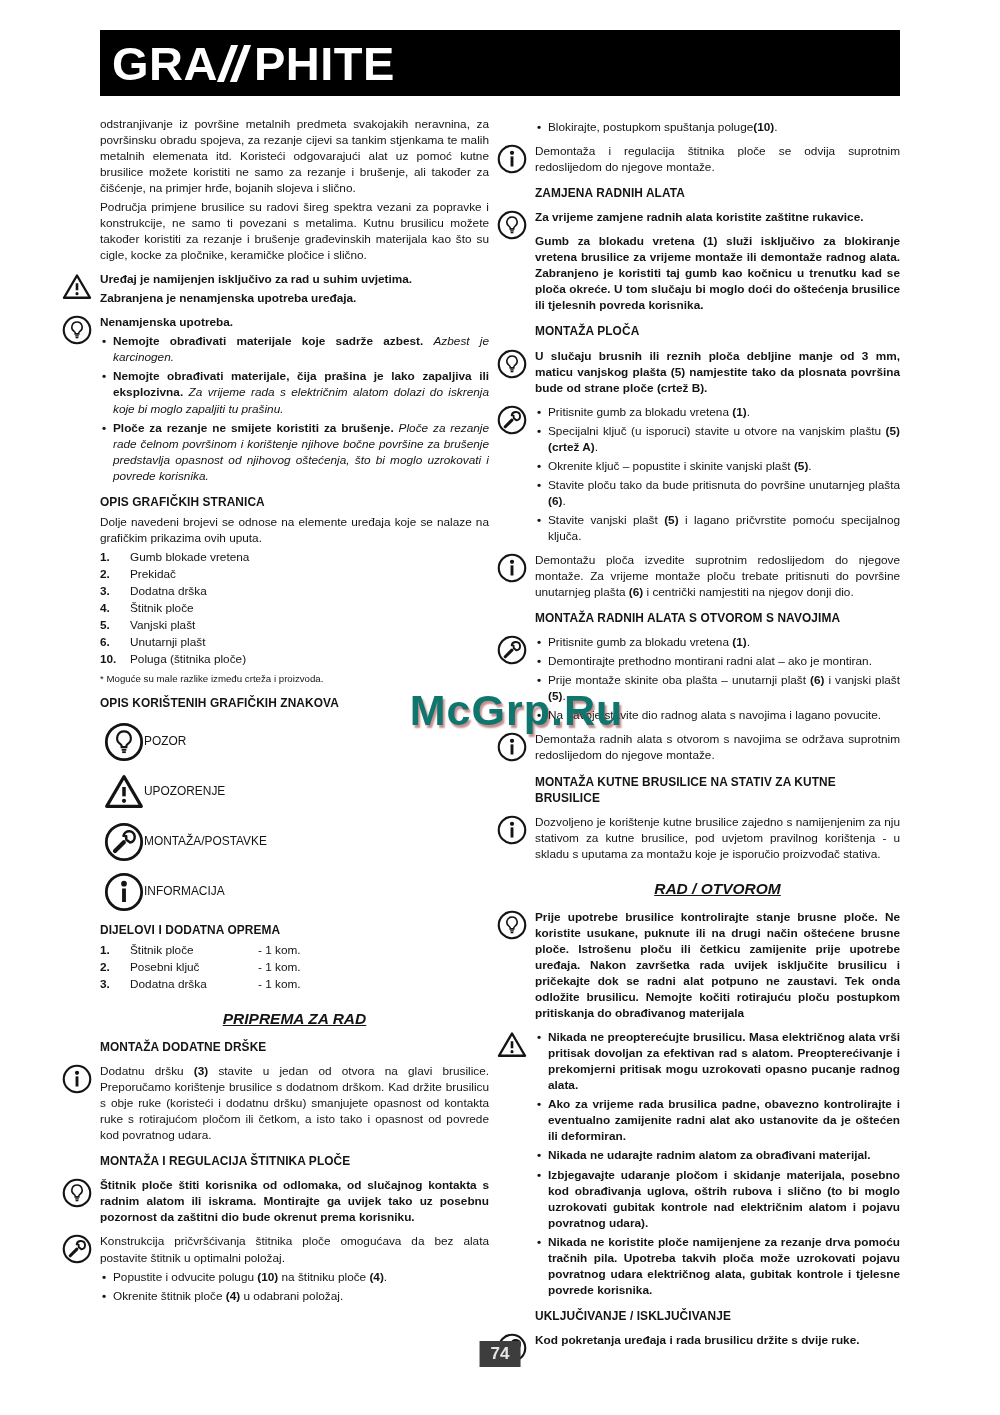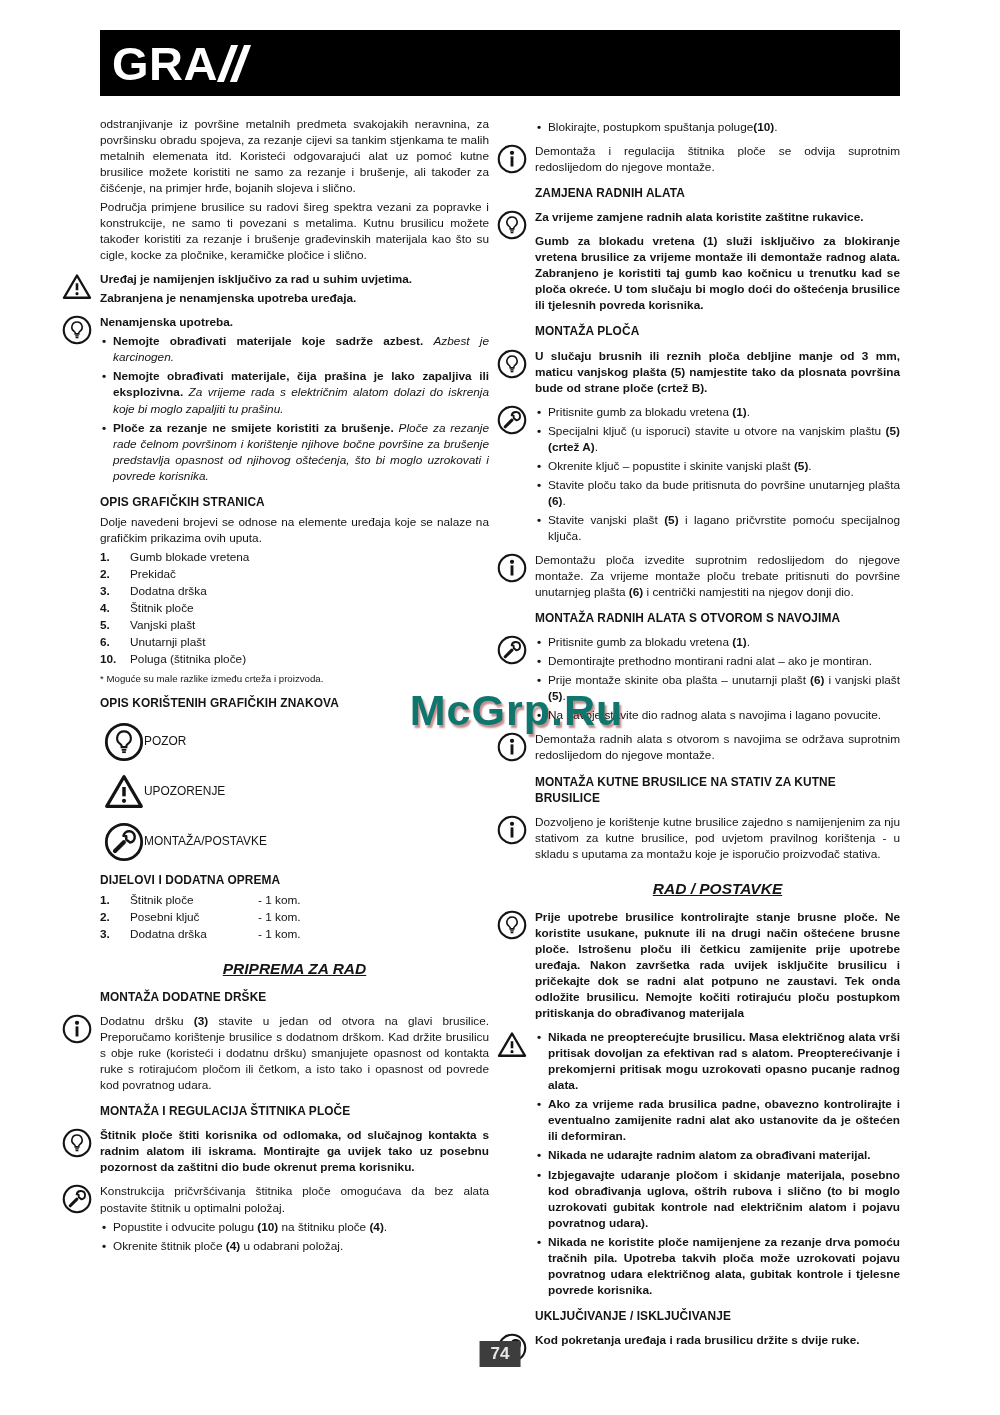--- a/index.html
+++ b/index.html
@@ -109,20 +109,21 @@
 
 <div class="page">
 
   <header class="brand-bar">
     <div class="logo">
       <span>GRA</span>
       <span class="slashes">
           <i></i>
           <i></i>
         </span>
+      <span>PHITE</span>
     </div>
   </header>
 
   <main class="columns">
 
     <section class="col col-left">
 
       <p class="para">odstranjivanje iz površine metalnih predmeta svakojakih neravnina, za površinsku obradu spojeva, za rezanje cijevi sa tankim stjenkama te malih metalnih elemenata itd. Koristeći odgovarajući alat uz pomoć kutne brusilice možete koristiti ne samo za rezanje i brušenje, ali također za čišćenje, na primjer hrđe, bojanih slojeva i slično.</p>
       <p class="para">Područja primjene brusilice su radovi šireg spektra vezani za popravke i konstrukcije, ne samo ti povezani s metalima. Kutnu brusilicu možete također koristiti za rezanje i brušenje građevinskih materijala kao što su cigle, kocke za pločnike, keramičke pločice i slično.</p>
 
@@ -215,20 +216,28 @@
           <span class="legend-label">UPOZORENJE</span>
         </div>
         <div class="legend-row">
           <span class="legend-ic">
               <svg>
                 <use href="#ic-assembly"></use>
               </svg>
             </span>
           <span class="legend-label">MONTAŽA/POSTAVKE</span>
         </div>
+        <div class="legend-row">
+          <span class="legend-ic">
+              <svg>
+                <use href="#ic-info"></use>
+              </svg>
+            </span>
+          <span class="legend-label">INFORMACIJA</span>
+        </div>
       </div>
 
       <h3 class="hd">DIJELOVI I DODATNA OPREMA</h3>
       <div class="equip">
         <div class="row">
             <span class="n">1.</span>
             <span class="nm">Štitnik ploče</span>
             <span>- 1 kom.</span>
           </div>
         <div class="row">
@@ -363,21 +372,21 @@
       <h3 class="hd">MONTAŽA KUTNE BRUSILICE NA STATIV ZA KUTNE BRUSILICE</h3>
       <div class="iblock">
         <span class="hang">
             <svg>
               <use href="#ic-info"></use>
             </svg>
           </span>
         <p class="para">Dozvoljeno je korištenje kutne brusilice zajedno s namijenjenim za nju stativom za kutne brusilice, pod uvjetom pravilnog korištenja - u skladu s uputama za montažu koje je isporučio proizvođač stativa.</p>
       </div>
 
-      <div class="center-hd">RAD / POSTAVKE</div>
+      <div class="center-hd">RAD / OTVOROM</div>
 
       <div class="iblock">
         <span class="hang">
             <svg>
               <use href="#ic-attention"></use>
             </svg>
           </span>
         <p class="para b">Prije upotrebe brusilice kontrolirajte stanje brusne ploče. Ne koristite usukane, puknute ili na drugi način oštećene brusne ploče. Istrošenu ploču ili četkicu zamijenite prije upotrebe uređaja. Nakon završetka rada uvijek isključite brusilicu i pričekajte dok se radni alat potpuno ne zaustavi. Tek onda odložite brusilicu. Nemojte kočiti rotirajuću ploču postupkom pritiskanja do obrađivanog materijala</p>
       </div>
 

